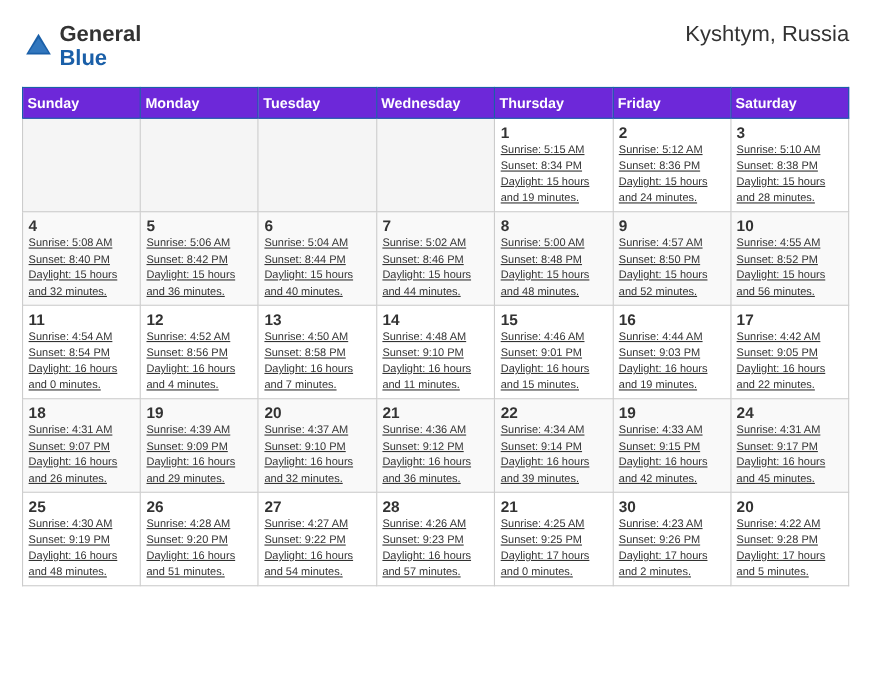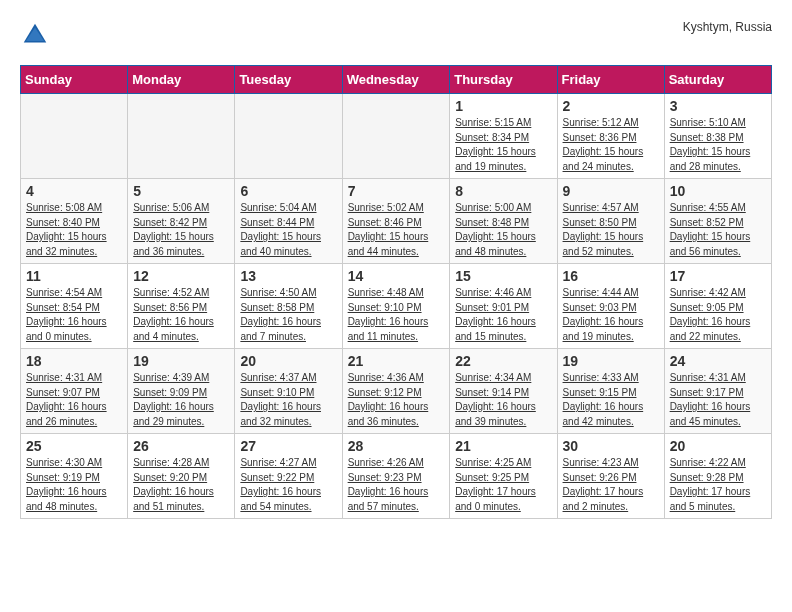--- a/index.html
+++ b/index.html
@@ -42,30 +42,30 @@
     }
     .title-area {
       text-align: right;
     }
     .month-title {
       font-size: 32px;
       font-weight: bold;
       color: #333;
     }
     .location {
-      font-size: 12px;
+      font-size: 20px;
       color: #333;
     }
     .calendar {
       width: 100%;
       border-collapse: collapse;
       border: 1px solid #ccc;
     }
     .calendar th {
-      background-color: #be185d;
+      background-color: #6d28d9;
       color: white;
       padding: 6px 4px;
       font-size: 13px;
       text-align: left;
       border: 1px solid #1a5fa8;
     }
     .calendar td {
       vertical-align: top;
       border: 1px solid #ccc;
       padding: 4px 5px;
@@ -100,20 +100,24 @@
   </style>
 </head>
 <body>
 
 <div class="header">
   <div class="logo">
     <svg class="logo-icon" viewBox="0 0 40 40">
       <polygon points="20,5 35,30 5,30" fill="#1a5fa8"></polygon>
       <polygon points="20,10 32,28 8,28" fill="#4a8fd4" opacity="0.5"></polygon>
     </svg>
+    <div class="logo-text">
+      <span class="logo-general">General</span>
+      <span class="logo-blue">Blue</span>
+    </div>
   </div>
   <div class="title-area">
     <div class="location">Kyshtym, Russia</div>
   </div>
 </div>
 
 <table class="calendar">
   <thead>
     <tr>
     <th>Sunday</th>

